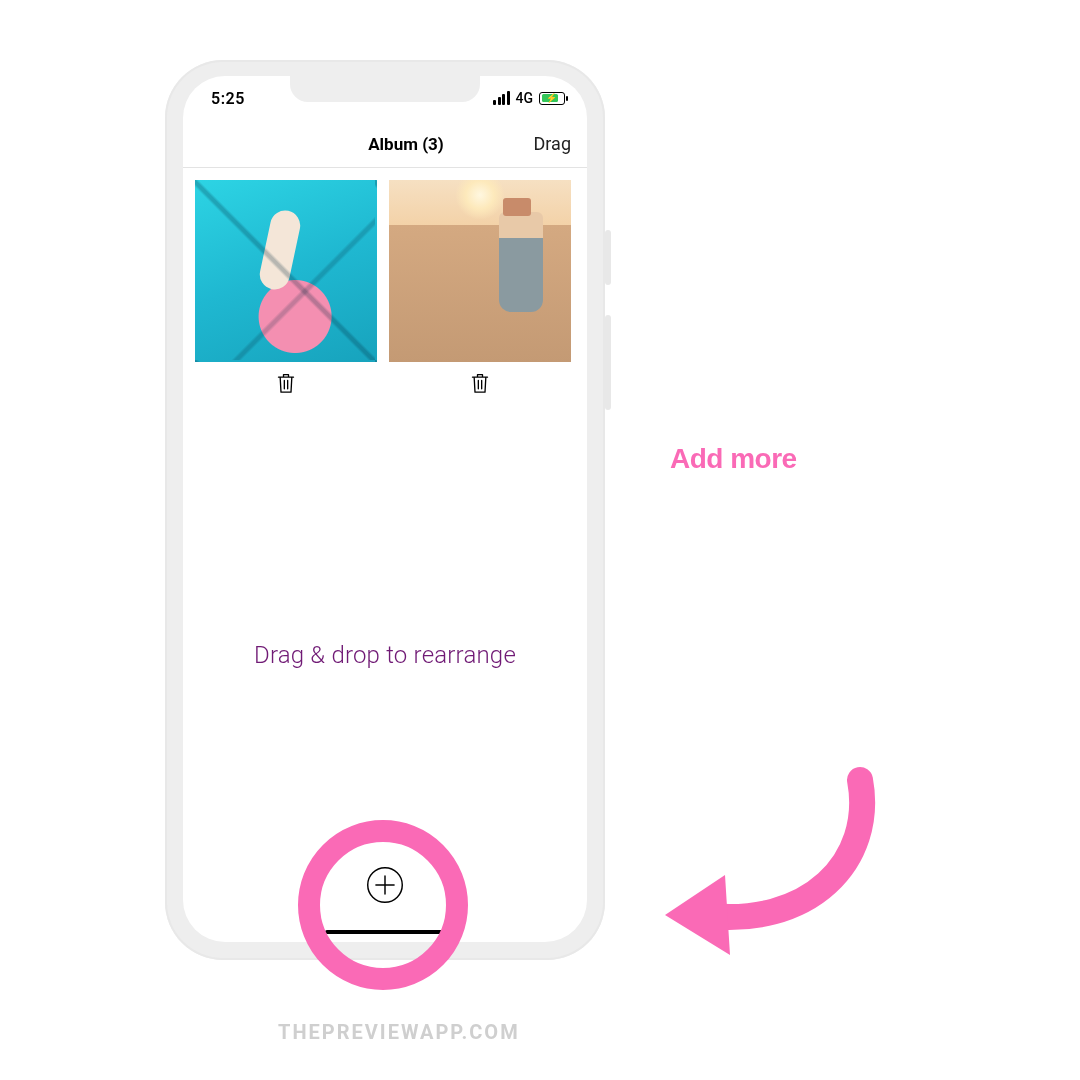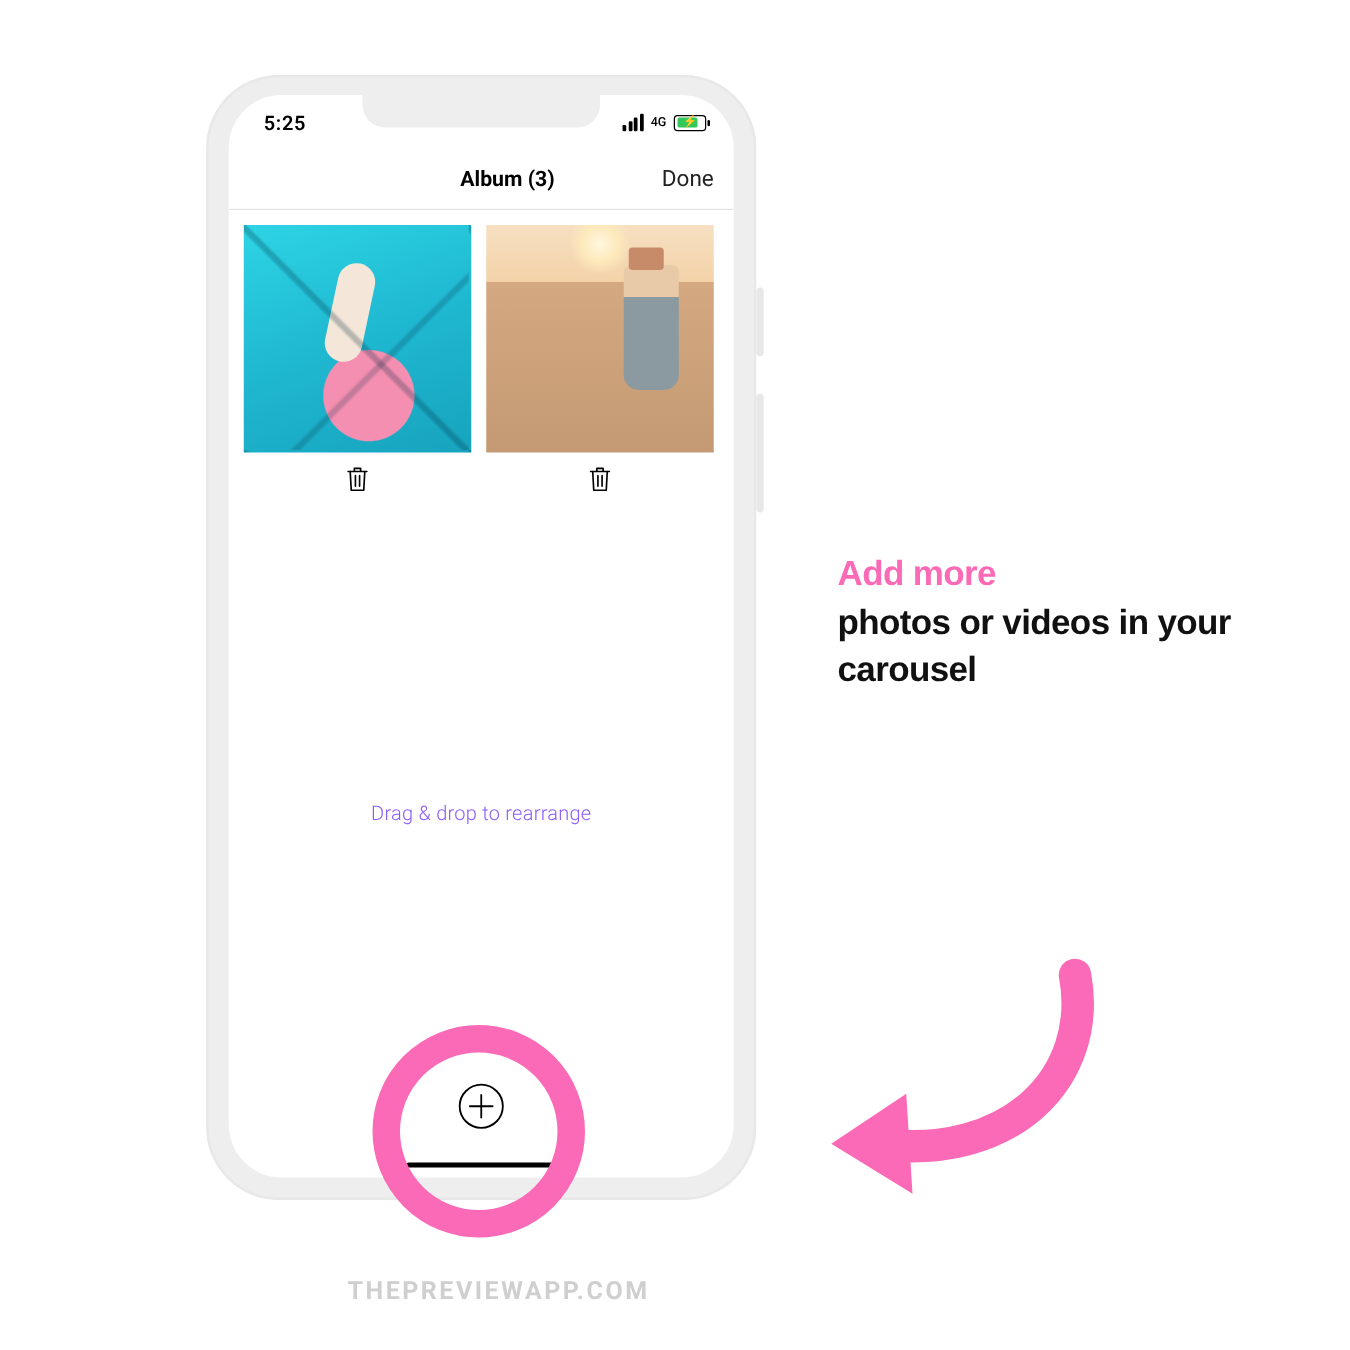--- a/index.html
+++ b/index.html
@@ -74,21 +74,21 @@
     align-items: flex-end;
     gap: 1.5px;
   }
   .signal span {
     width: 3px; background: #000; display: inline-block; border-radius: 1px;
   }
   .signal span:nth-child(1){height:5px}
   .signal span:nth-child(2){height:8px}
   .signal span:nth-child(3){height:11px}
   .signal span:nth-child(4){height:14px}
-  .network { font-size: 10px; font-weight: 500; }
+  .network { font-size: 14px; font-weight: 500; }
   .battery {
     width: 26px; height: 13px;
     border: 1.3px solid #000;
     border-radius: 3px;
     position: relative;
     display: flex; align-items: center; justify-content: center;
   }
   .battery::after {
     content: "";
     position: absolute;
@@ -148,23 +148,23 @@
     justify-content: center;
     padding-top: 10px;
   }
   .trash svg { width: 20px; height: 22px; }
 
   .dragdrop {
     position: absolute;
     width: 100%;
     top: 565px;
     text-align: center;
-    font-size: 16px;
+    font-size: 24px;
     font-weight: 300;
-    color: #8b5cf6;
+    color: #701a75;
     letter-spacing: 0.2px;
   }
 
   
   .addbtn {
     position: absolute;
     bottom: 36px;
     left: 50%;
     transform: translateX(-50%);
     width: 42px; height: 42px;
@@ -306,21 +306,21 @@
         <span class="network">4G</span>
         <span class="battery">
           <span class="fill"></span>
             <span class="bolt">⚡</span>
         </span>
       </span>
     </div>
 
     <div class="navbar">
       <span class="title">Album (3)</span>
-      <span class="done">Done</span>
+      <span class="done">Drag</span>
     </div>
 
     <div class="grid">
       <div class="thumb-wrap">
         <div class="thumb pool"></div>
         <div class="trash">
           <svg viewBox="0 0 24 26">
             <path d="M3 6 L21 6 M5 6 L6 24 L18 24 L19 6 M9 3 L15 3 L15 6 L9 6 Z M10 10 L10 20 M14 10 L14 20" stroke="#000" stroke-width="1.6" fill="none" stroke-linecap="round" stroke-linejoin="round"></path>
           </svg>
         </div>
@@ -347,21 +347,20 @@
     </div>
 
     <div class="home-indicator"></div>
   </div>
 </div>
 
 <div class="highlight-circle"></div>
 
 <div class="callout">
   <span class="pink">Add more</span><br>
-  <span>photos or videos in your carousel</span>
 </div>
 
 <svg class="arrow" viewBox="0 0 250 200">
   <path d="M210 20 C 225 100, 160 170, 50 155" stroke="#fa6ab6" stroke-width="26" fill="none" stroke-linecap="round"></path>
   <path d="M15 155 L75 115 L80 195 Z" fill="#fa6ab6"></path>
 </svg>
 
 <div class="watermark">THEPREVIEWAPP.COM</div>
 
 </body></html>

